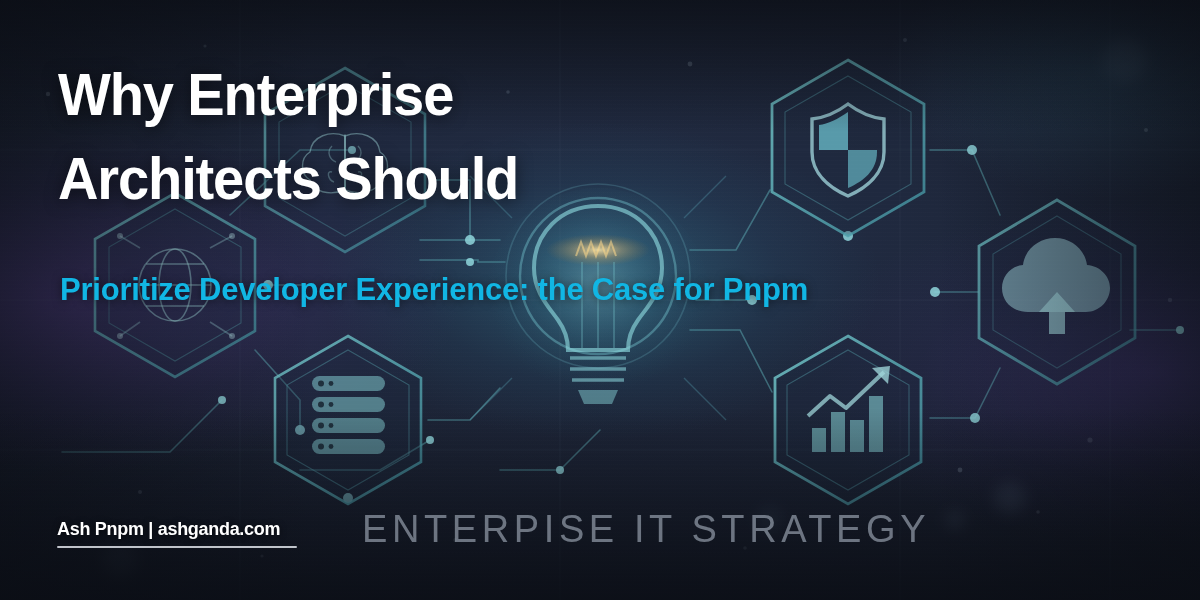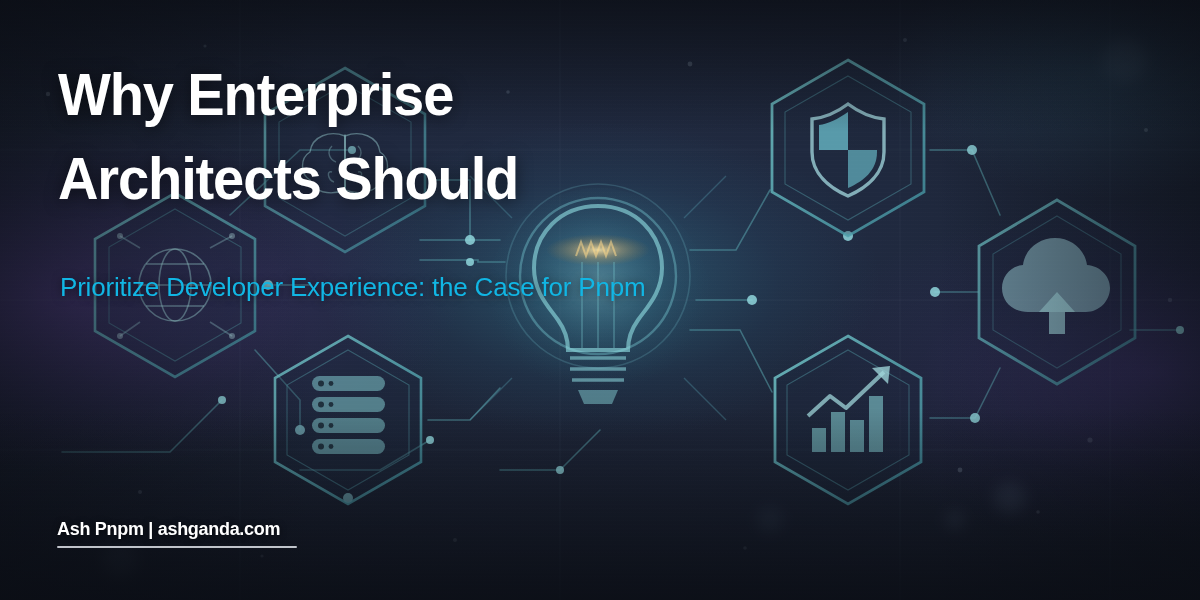--- a/index.html
+++ b/index.html
@@ -60,22 +60,22 @@
     line-height:1.42;
     letter-spacing:-1.2px;
     text-shadow:0 2px 16px rgba(0,0,0,.55);
     transform:scaleX(.95); transform-origin:left top;
   }
   .headline .ln { display:block; white-space:nowrap; }
 
   .subhead {
     position:absolute; left:60px; top:272px;
     color:#11b6e4;
-    font-size:26px;
-    font-weight:400;
+    font-size:31px;
+    font-weight:700;
     letter-spacing:-.2px;
     white-space:nowrap;
     text-shadow:0 1px 10px rgba(0,0,0,.55);
   }
 
   .kicker {
     position:absolute; left:362px; top:508px;
     color:rgba(176,186,200,.58);
     font-size:38px;
     font-weight:400;
@@ -329,20 +329,21 @@
 
   <div class="text-layer">
 
     <div class="headline">
       <span class="ln">Why Enterprise</span>
       <span class="ln">Architects Should</span>
     </div>
 
     <div class="subhead">Prioritize Developer Experience: the Case for Pnpm</div>
 
+    <div class="kicker">ENTERPISE IT STRATEGY</div>
 
     <div class="attrib">
       <div class="attrib-text">Ash Pnpm | ashganda.com</div>
       <div class="attrib-rule"></div>
     </div>
 
   </div>
 </div>
 
 </body></html>

